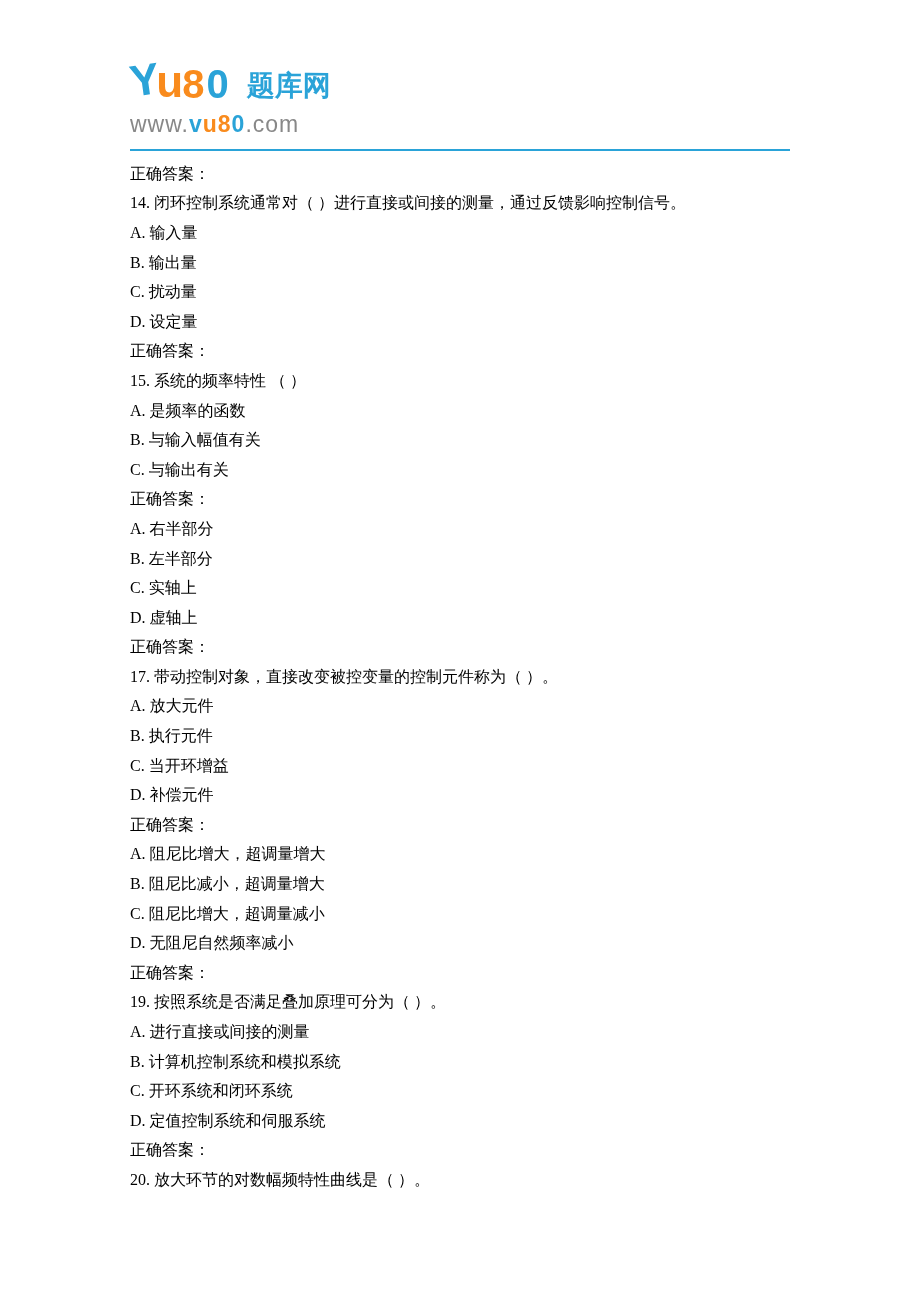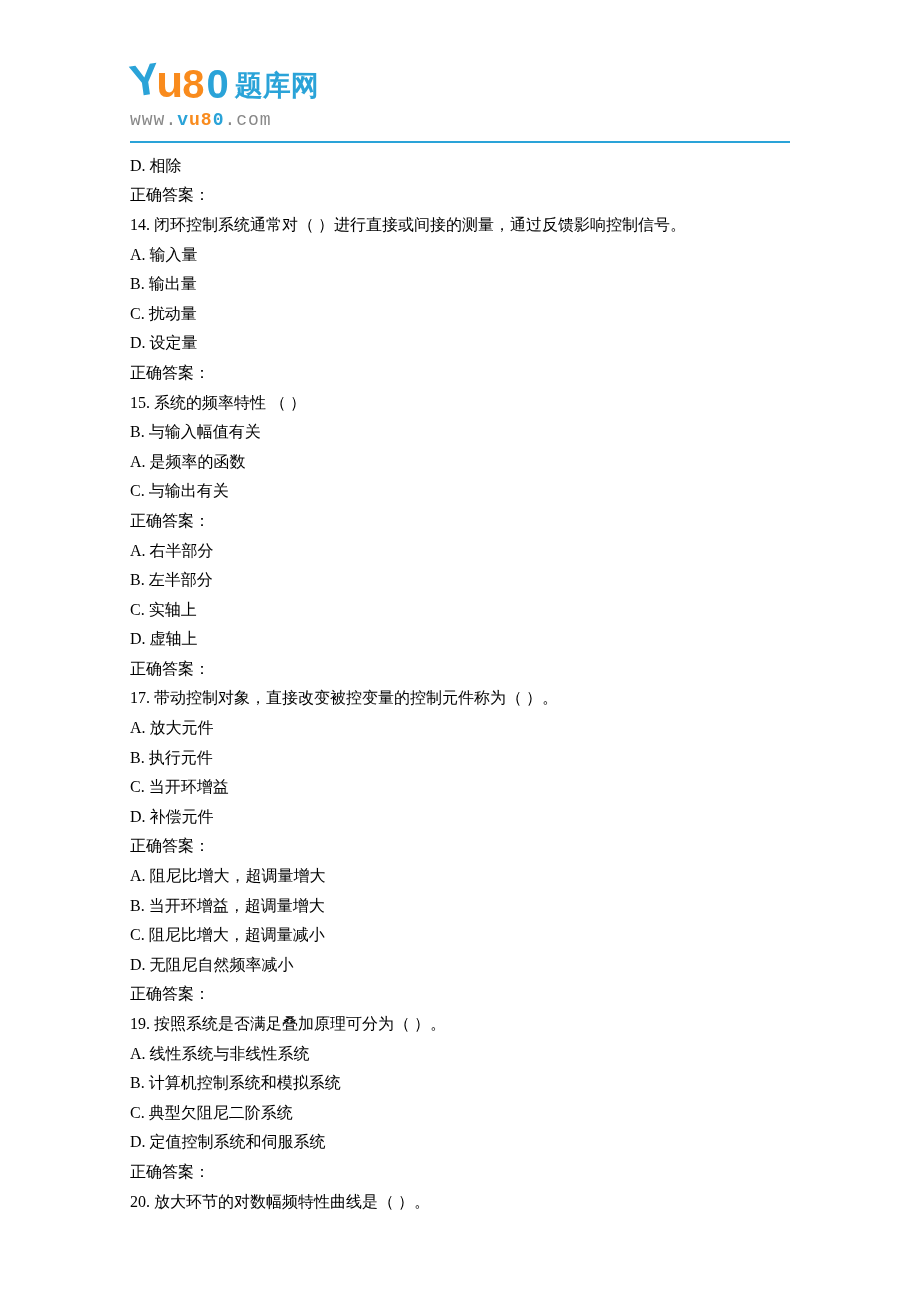--- a/index.html
+++ b/index.html
@@ -55,28 +55,28 @@
       font-size: 40px;
       color: #2aa3d8;
       font-weight: 900;
       line-height: 1;
     }
     .logo-text {
       font-family: "Microsoft YaHei", sans-serif;
       font-size: 28px;
       color: #2aa3d8;
       font-weight: 600;
-      margin-left: 4px;
+      margin-left: 16px;
       line-height: 1;
       position: relative;
       top: -4px;
     }
     .logo-url {
-      font-family: Liberation Mono, monospace;
-      font-size: 18px;
+      font-family: Liberation Sans, sans-serif;
+      font-size: 23px;
       letter-spacing: 1px;
       margin-top: 2px;
     }
     .url-gray { color: #888; }
     .url-blue { color: #2aa3d8; font-weight: 600; }
     .url-orange { color: #f98b1d; font-weight: 600; }
     .divider {
       border: none;
       border-top: 2px solid #2aa3d8;
       margin-top: 2px;
@@ -100,49 +100,48 @@
     <span class="logo-0">0</span>
     <span class="logo-text">题库网</span>
   </div>
   <div class="logo-url">
     <span class="url-gray">www.</span><span class="url-blue">v</span><span class="url-orange">u</span><span class="url-orange">8</span><span class="url-blue">0</span><span class="url-gray">.com</span>
   </div>
 </div>
 <hr class="divider">
 
 <div class="content" id="content-root">
-<p class="question-line">D.  相除</p>
     <p class="question-line">正确答案：</p>
     <p class="question-line">14.   闭环控制系统通常对（  ）进行直接或间接的测量，通过反馈影响控制信号。</p>
     <p class="question-line">A.  输入量</p>
     <p class="question-line">B.  输出量</p>
     <p class="question-line">C.  扰动量</p>
     <p class="question-line">D.  设定量</p>
     <p class="question-line">正确答案：</p>
     <p class="question-line">15.   系统的频率特性 （  ）</p>
+    <p class="question-line">A. 是频率的函数</p>
     <p class="question-line">B.  与输入幅值有关</p>
-    <p class="question-line">A. 是频率的函数</p>
     <p class="question-line">C.  与输出有关</p>
     <p class="question-line">正确答案：</p>
     <p class="question-line">A.  右半部分</p>
     <p class="question-line">B.  左半部分</p>
     <p class="question-line">C.  实轴上</p>
     <p class="question-line">D.  虚轴上</p>
     <p class="question-line">正确答案：</p>
     <p class="question-line">17.   带动控制对象，直接改变被控变量的控制元件称为（  ）。</p>
     <p class="question-line">A.  放大元件</p>
     <p class="question-line">B.  执行元件</p>
     <p class="question-line">C.  当开环增益</p>
     <p class="question-line">D.  补偿元件</p>
     <p class="question-line">正确答案：</p>
     <p class="question-line">A.  阻尼比增大，超调量增大</p>
-    <p class="question-line">B.  当开环增益，超调量增大</p>
+    <p class="question-line">B.  阻尼比减小，超调量增大</p>
     <p class="question-line">C.  阻尼比增大，超调量减小</p>
     <p class="question-line">D.  无阻尼自然频率减小</p>
     <p class="question-line">正确答案：</p>
     <p class="question-line">19.   按照系统是否满足叠加原理可分为（  ）。</p>
-    <p class="question-line">A.  线性系统与非线性系统</p>
+    <p class="question-line">A.  进行直接或间接的测量</p>
     <p class="question-line">B.  计算机控制系统和模拟系统</p>
-    <p class="question-line">C.  典型欠阻尼二阶系统</p>
+    <p class="question-line">C.  开环系统和闭环系统</p>
     <p class="question-line">D.  定值控制系统和伺服系统</p>
     <p class="question-line">正确答案：</p>
     <p class="question-line">20.   放大环节的对数幅频特性曲线是（  ）。</p>
   </div>
 
 </body></html>

